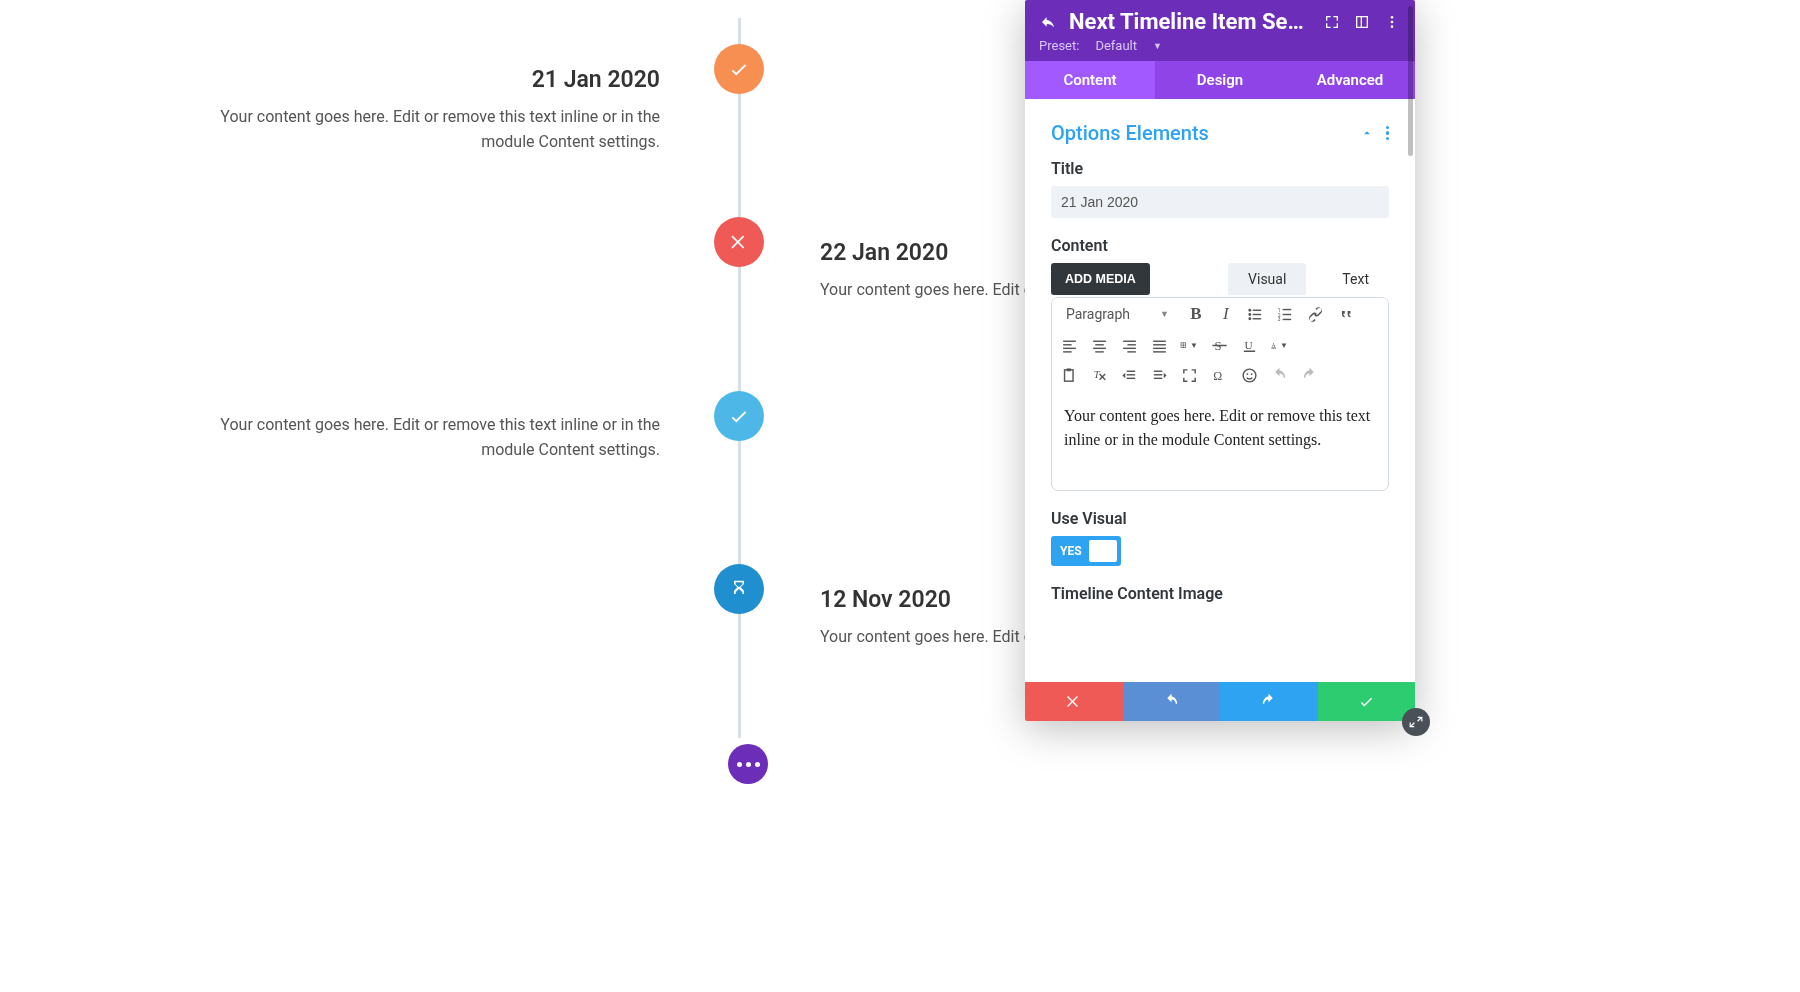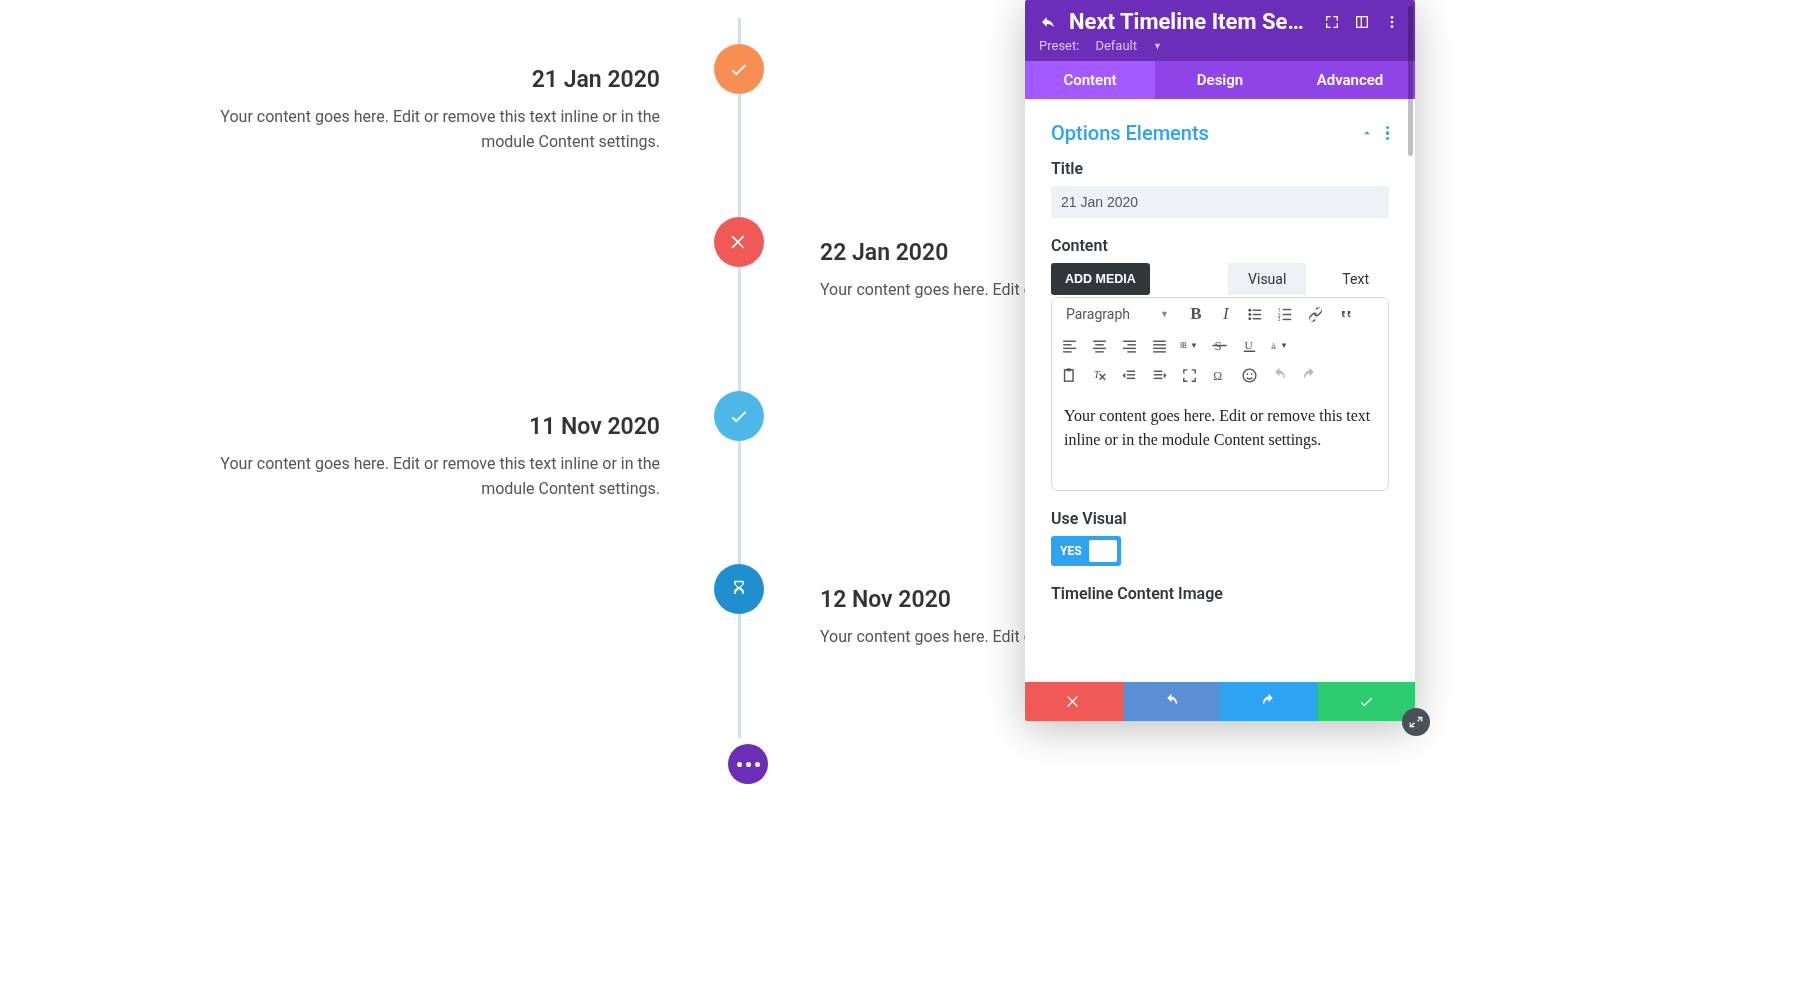--- a/index.html
+++ b/index.html
@@ -369,21 +369,20 @@
     </div>
   </div>
 
   <div class="tl-item" style="top:391px">
     <div class="tl-badge badge-blue">
       <svg viewBox="0 0 24 24" width="22" height="22">
           <path fill="#fff" d="M9 16.2l-3.5-3.5L4 14.2l5 5 11-11-1.5-1.5z"></path>
         </svg>
     </div>
     <div class="tl-left" style="top:22px">
-      <div class="tl-title">11 Nov 2020</div>
       <div class="tl-content">Your content goes here. Edit or remove this text inline or in the module Content settings.</div>
     </div>
   </div>
 
   <div class="tl-item" style="top:564px">
     <div class="tl-badge badge-deep">
       <svg viewBox="0 0 24 24" width="20" height="20">
           <path fill="#fff" d="M6 2h12v4l-4 4 4 4v4H6v-4l4-4-4-4V2zm2 2v2.5L12 10l4-3.5V4H8zm0 14h8v-2.5L12 12l-4 3.5V18z"></path>
         </svg>
     </div>

